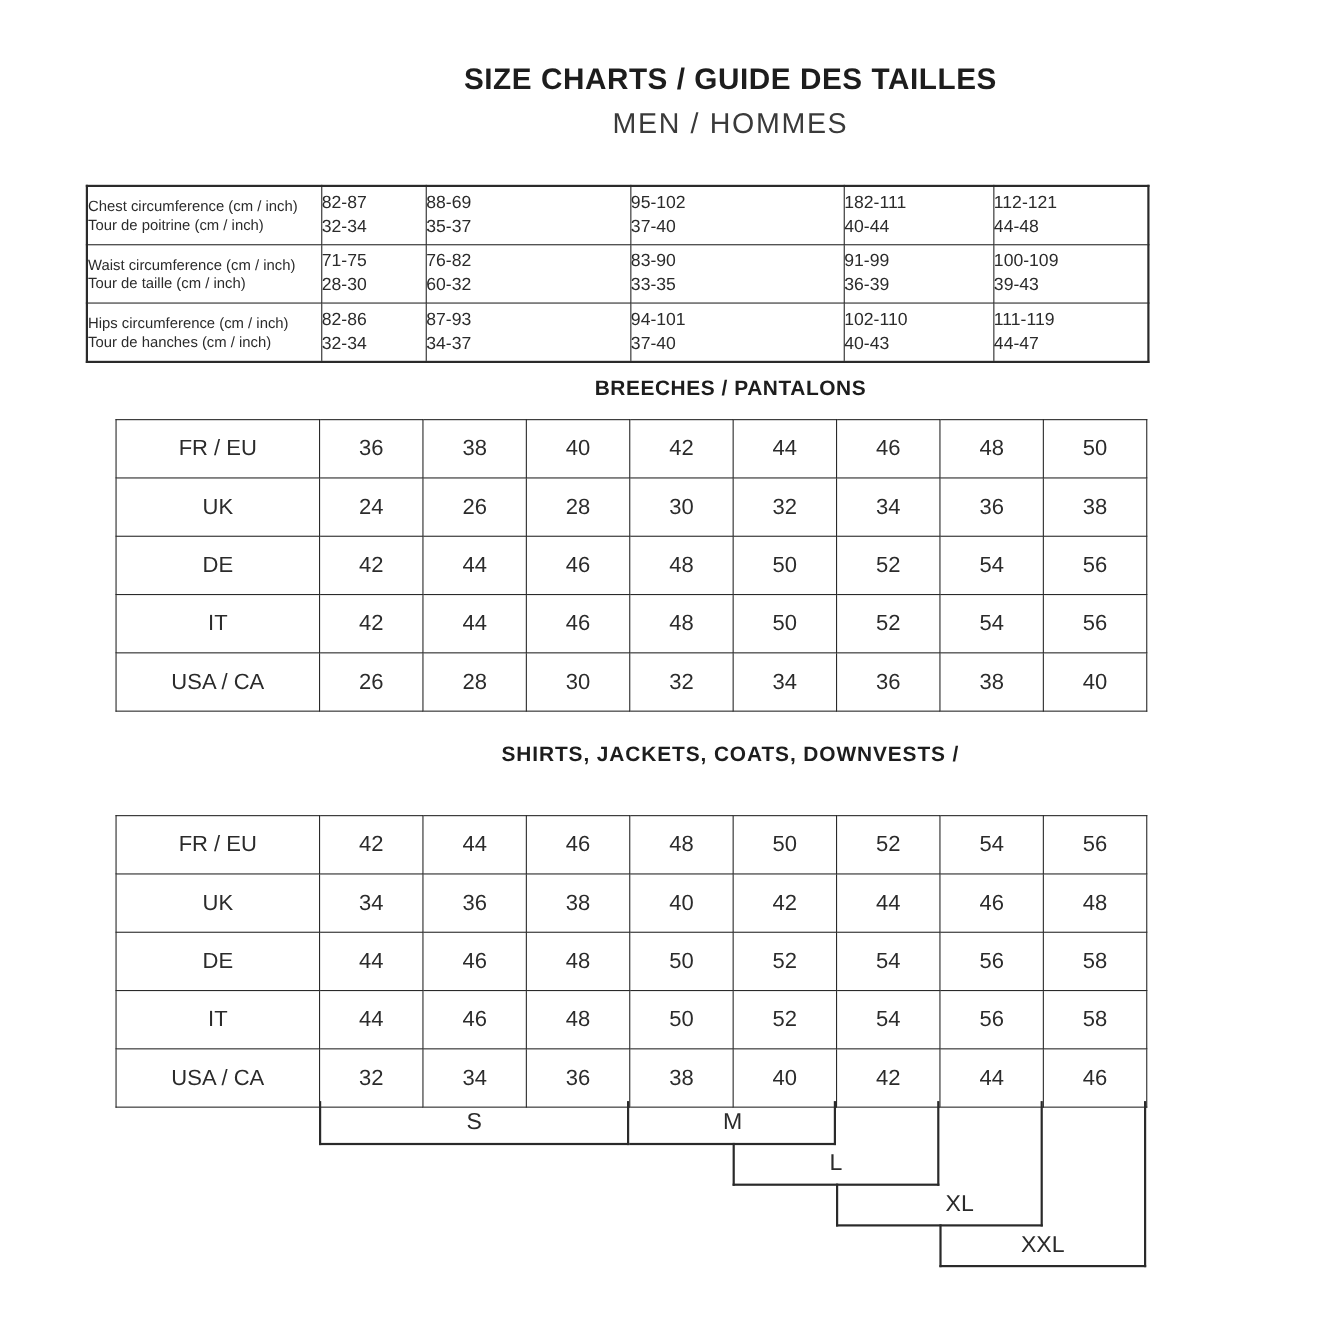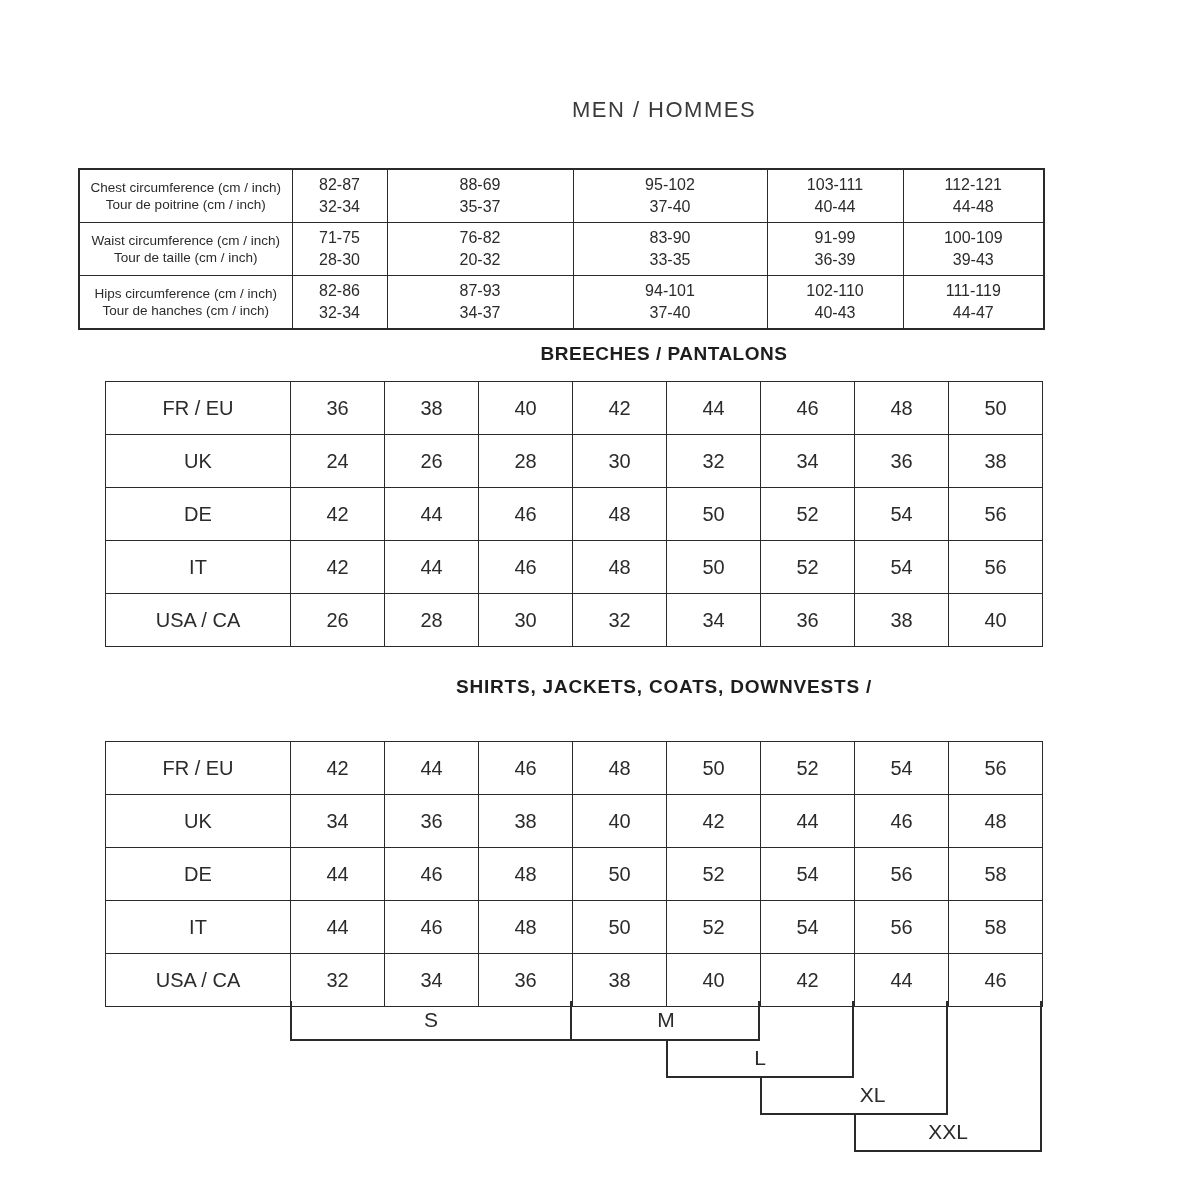--- a/index.html
+++ b/index.html
@@ -6,26 +6,26 @@
   .canvas {
     position:relative; width:1200px; height:1200px; background:#ffffff;
     font-family:"Liberation Sans", sans-serif; color:#2b2b2b; overflow:hidden;
   }
   .title {
     position:absolute; top:57px; left:664px; transform:translateX(-50%);
     font-size:27px; font-weight:700; letter-spacing:0.5px; white-space:nowrap; color:#1d1d1d;
   }
   .subtitle {
     position:absolute; top:97px; left:664px; transform:translateX(-50%);
-    font-size:22px; font-weight:400; letter-spacing:1.5px; white-space:nowrap; color:#3a3a3a;
+    font-size:26px; font-weight:400; letter-spacing:1.5px; white-space:nowrap; color:#3a3a3a;
   }
   table { border-collapse:collapse; table-layout:fixed; }
   
   .mtable { position:absolute; left:78px; top:168px; width:965px; border:2px solid #2a2a2a; }
-  .mtable td { border:1.5px solid #2a2a2a; height:52px; padding:0; text-align:center; vertical-align:middle; }
+  .mtable td { border:1.5px solid #2a2a2a; height:52px; padding:0; vertical-align:middle; }
   .mlabel div { font-size:13.5px; line-height:17px; color:#2b2b2b; }
   .mval div { font-size:16px; line-height:22px; color:#2b2b2b; }
   
   .stable { position:absolute; left:105px; width:937px; border:1px solid #4d7c0f; }
   .stable td { border:1.5px solid #2a2a2a; height:52px; padding:0; text-align:center; vertical-align:middle;
                font-size:20px; font-weight:400; color:#2b2b2b; }
   .breeches-table { top:381px; }
   .shirts-table { top:741px; }
   .sheading {
     position:absolute; top:343px; left:664px; transform:translateX(-50%);
@@ -52,20 +52,21 @@
   .blabel-m   { left:572px; width:188px; top:1008px; }
   .blabel-l   { left:666px; width:188px; top:1046px; }
   .blabel-xl  { left:760px; width:225px; top:1083px; }
   .blabel-xxl { left:854px; width:188px; top:1120px; }
 </style>
 </head>
 <body>
 
 <div class="canvas">
 
+  <div class="title">SIZE CHARTS / GUIDE DES TAILLES</div>
   <div class="subtitle">MEN / HOMMES</div>
 
   <table class="mtable">
     <colgroup>
       <col style="width:213px">
         <col style="width:95px">
         <col style="width:186px">
       <col style="width:194px">
         <col style="width:136px">
         <col style="width:141px">
@@ -82,40 +83,40 @@
         </td>
         <td class="mval">
           <div>88-69</div>
           <div>35-37</div>
         </td>
         <td class="mval">
           <div>95-102</div>
           <div>37-40</div>
         </td>
         <td class="mval">
-          <div>103-111</div>
+          <div>182-111</div>
           <div>40-44</div>
         </td>
         <td class="mval">
           <div>112-121</div>
           <div>44-48</div>
         </td>
       </tr>
       <tr>
         <td class="mlabel">
           <div>Waist circumference (cm / inch)</div>
           <div>Tour de taille (cm / inch)</div>
         </td>
         <td class="mval">
           <div>71-75</div>
           <div>28-30</div>
         </td>
         <td class="mval">
           <div>76-82</div>
-          <div>20-32</div>
+          <div>60-32</div>
         </td>
         <td class="mval">
           <div>83-90</div>
           <div>33-35</div>
         </td>
         <td class="mval">
           <div>91-99</div>
           <div>36-39</div>
         </td>
         <td class="mval">

